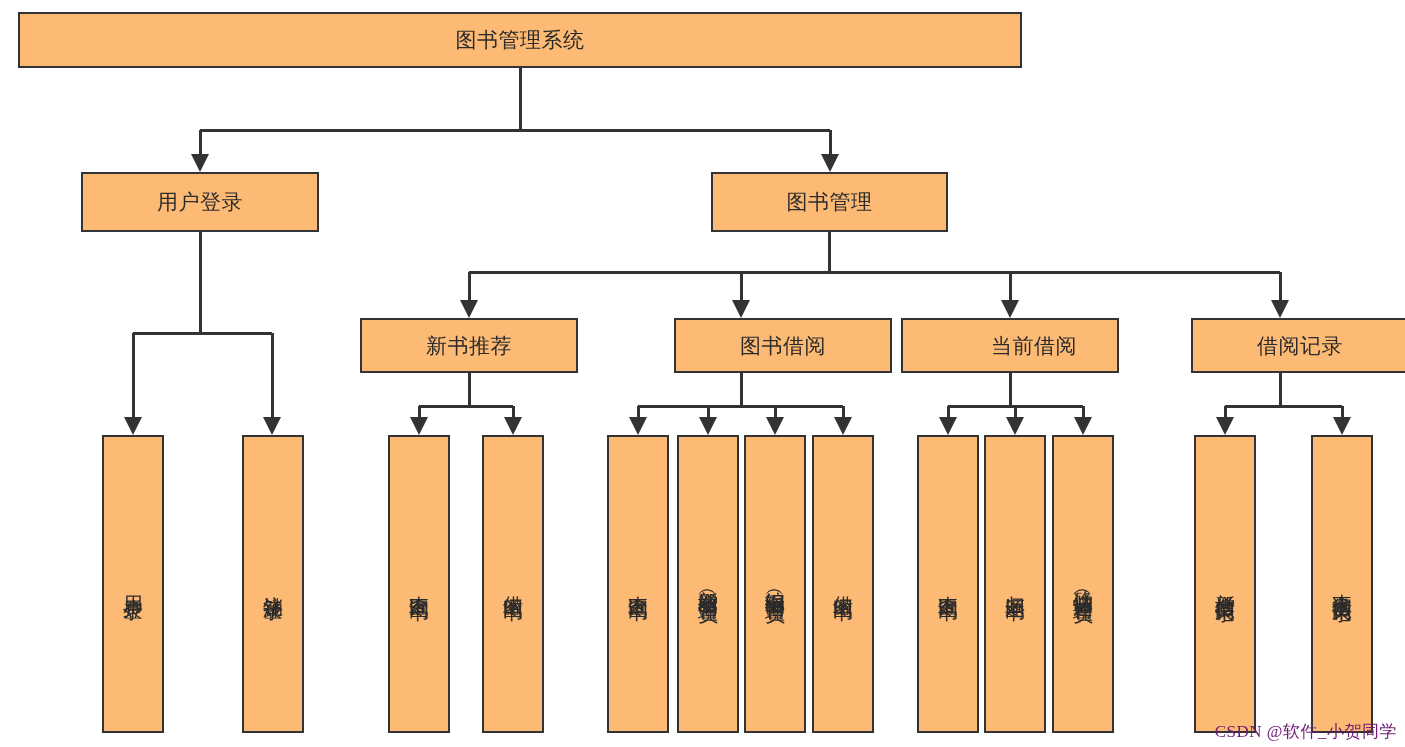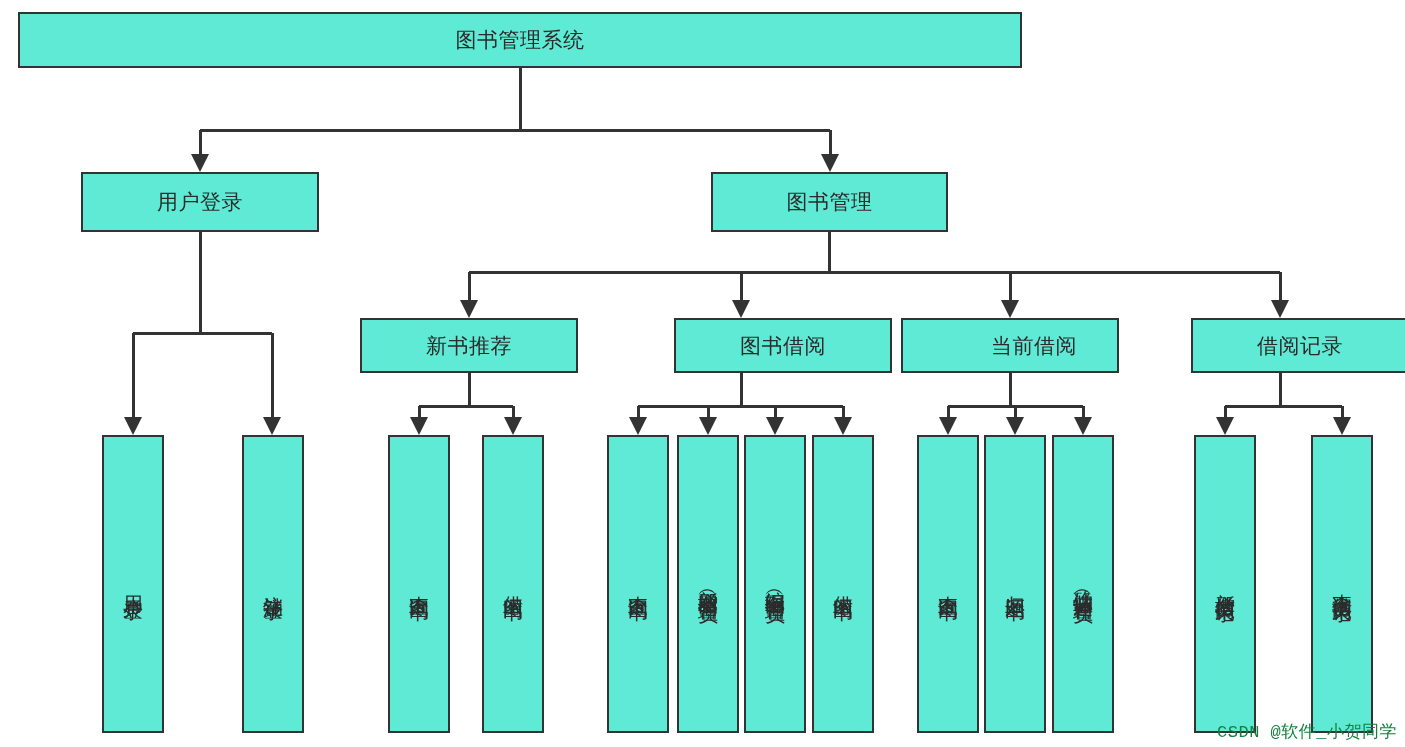--- a/index.html
+++ b/index.html
@@ -20,21 +20,21 @@
     position: absolute;
     left: 0;
     top: 0;
     width: 1405px;
     height: 747px;
     pointer-events: none;
   }
   .node {
     position: absolute;
     box-sizing: border-box;
-    background: #5eead4;
+    background: #fdba74;
     border: 2px solid #333333;
     display: flex;
     align-items: center;
     justify-content: center;
     color: #2b2b2b;
     z-index: 2;
   }
   .node.horizontal {
     font-size: 21px;
     line-height: 1.2;
@@ -54,25 +54,25 @@
     white-space: nowrap;
   }
   .node-root {
     font-size: 22px;
   }
   #watermark {
     position: absolute;
     right: 8px;
     bottom: 4px;
     font-size: 17px;
-    color: #15803d;
+    color: #701a75;
     letter-spacing: 0.5px;
     z-index: 5;
     white-space: nowrap;
-    font-family: Liberation Mono, monospace;
+    font-family: Liberation Serif, serif;
   }
 </style>
 </head>
 <body>
 
 <div id="canvas">
 
   <svg id="connectors" viewBox="0 0 1405 747" xmlns="http://www.w3.org/2000/svg">
       <line x1="520" y1="68" x2="520" y2="130" stroke="#333333" stroke-width="3" shape-rendering="crispEdges"></line>
       <line x1="200" y1="130" x2="830" y2="130" stroke="#333333" stroke-width="3" shape-rendering="crispEdges"></line>

